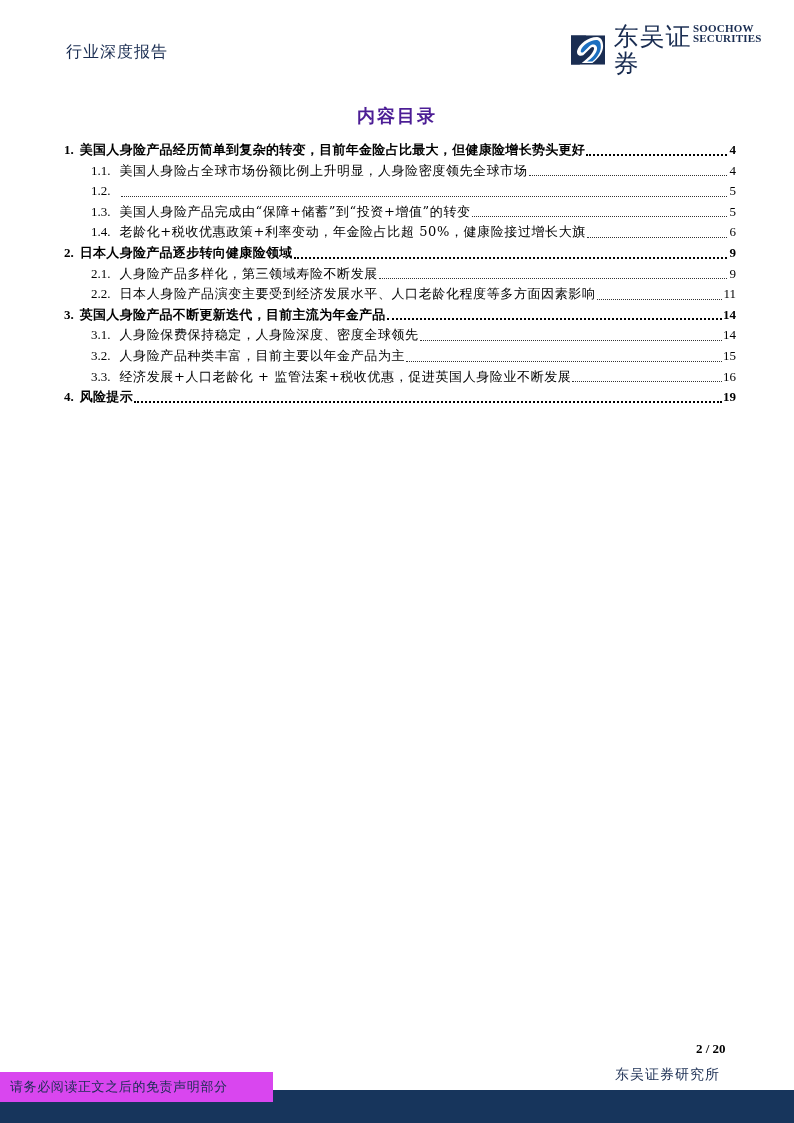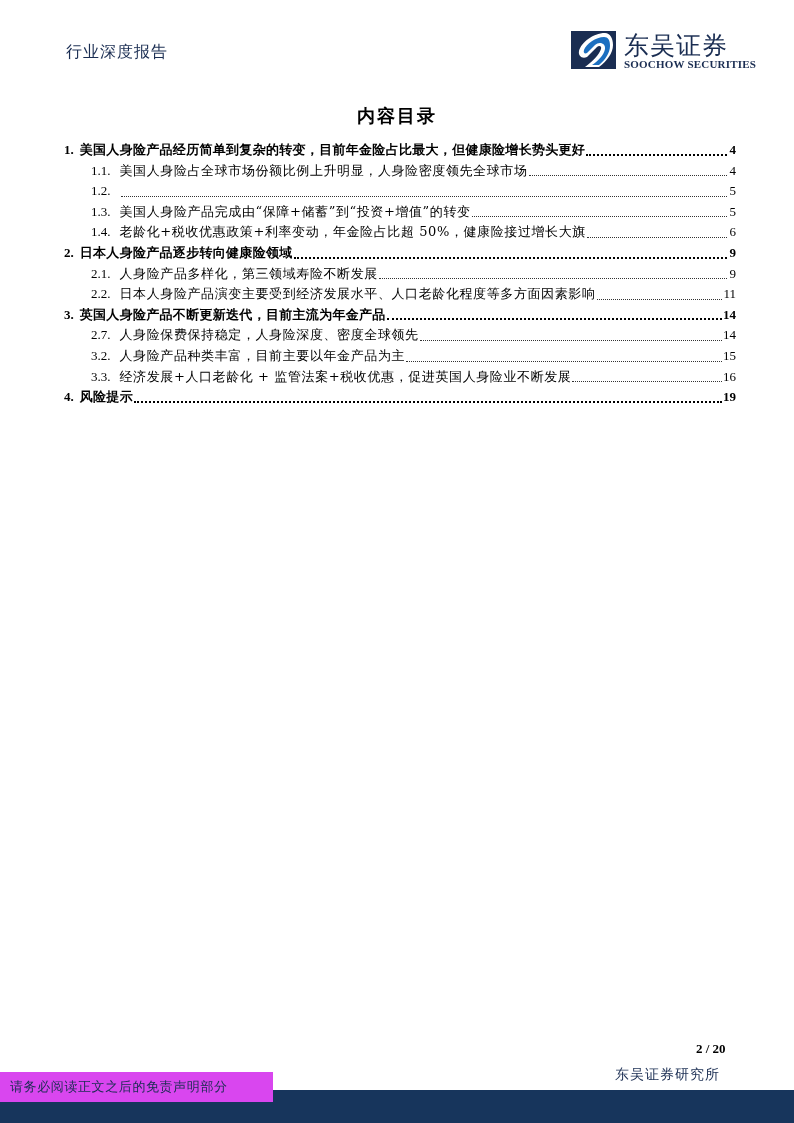--- a/index.html
+++ b/index.html
@@ -6,26 +6,26 @@
     body {
       width: 794px; height: 1123px; position: relative; overflow: hidden;
       background: #ffffff; font-family: "DejaVu Serif", "Liberation Serif", serif; color: #000;
     }
     .report-type {
       position: absolute; left: 66px; top: 42px; font-size: 16px; color: #1a2d52;
       letter-spacing: 1px;
     }
     .logo { position: absolute; left: 571px; top: 30px; height: 40px; display: flex; align-items: center; }
     .logo-mark { width: 45px; height: 38px; }
-    .logo-text { margin-left: 8px; display: flex; flex-direction: column; }
+    .logo-text { margin-left: 8px; display: flex; flex-direction: row; }
     .logo-cn { font-family: "DejaVu Sans", "Liberation Sans", sans-serif; font-size: 25px; color: #1a2d52; line-height: 27px; letter-spacing: 1px; }
     .logo-en { font-family: Liberation Serif, serif; font-weight: bold; font-size: 11px; color: #1a2d52; line-height: 10px; letter-spacing: 0.2px; }
     .toc-title {
       position: absolute; left: 0; width: 794px; top: 104px; text-align: center;
-      font-size: 18px; font-weight: bold; color: #000000; letter-spacing: 2px;
+      font-size: 18px; font-weight: bold; color: #4c1d95; letter-spacing: 2px;
     }
     .toc { position: absolute; left: 64px; top: 140px; width: 672px; }
     .toc-row {
       display: flex; align-items: baseline; height: 20.6px; line-height: 20.6px;
       font-size: 13px; white-space: nowrap;
     }
     .toc-row.level1 { font-weight: bold; font-family: "DejaVu Serif", "Liberation Serif", serif; }
     .toc-row.level2 { padding-left: 27px; font-weight: normal; }
     .toc-num { margin-right: 6px; font-family: "Liberation Serif", serif; }
     .level2 .toc-num { margin-right: 9px; }
@@ -120,21 +120,21 @@
     <span class="toc-dots"></span>
     <span class="toc-page">11</span>
   </div>
   <div class="toc-row level1">
     <span class="toc-num">3.</span>
     <span class="toc-text">英国人身险产品不断更新迭代，目前主流为年金产品</span>
     <span class="toc-dots"></span>
     <span class="toc-page">14</span>
   </div>
   <div class="toc-row level2">
-    <span class="toc-num">2.7.</span>
+    <span class="toc-num">3.1.</span>
     <span class="toc-text">人身险保费保持稳定，人身险深度、密度全球领先</span>
     <span class="toc-dots"></span>
     <span class="toc-page">14</span>
   </div>
   <div class="toc-row level2">
     <span class="toc-num">3.2.</span>
     <span class="toc-text">人身险产品种类丰富，目前主要以年金产品为主</span>
     <span class="toc-dots"></span>
     <span class="toc-page">15</span>
   </div>

